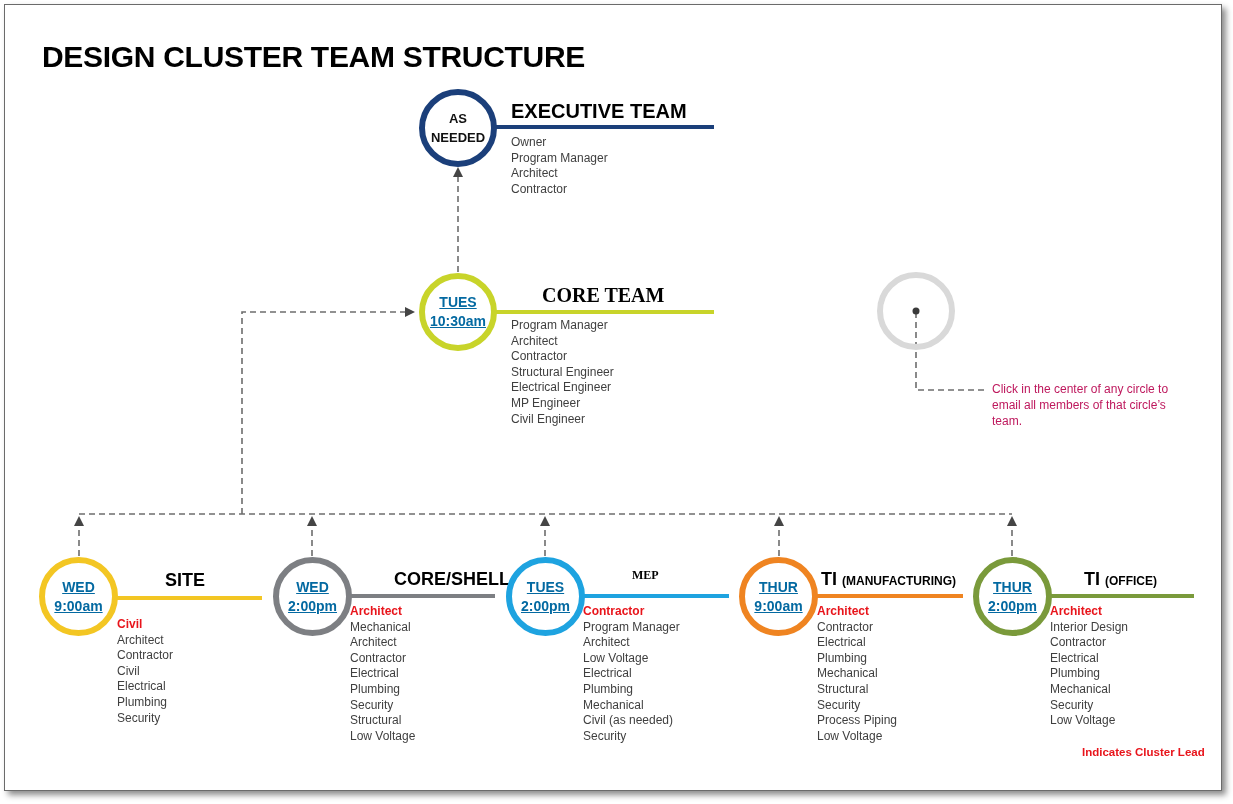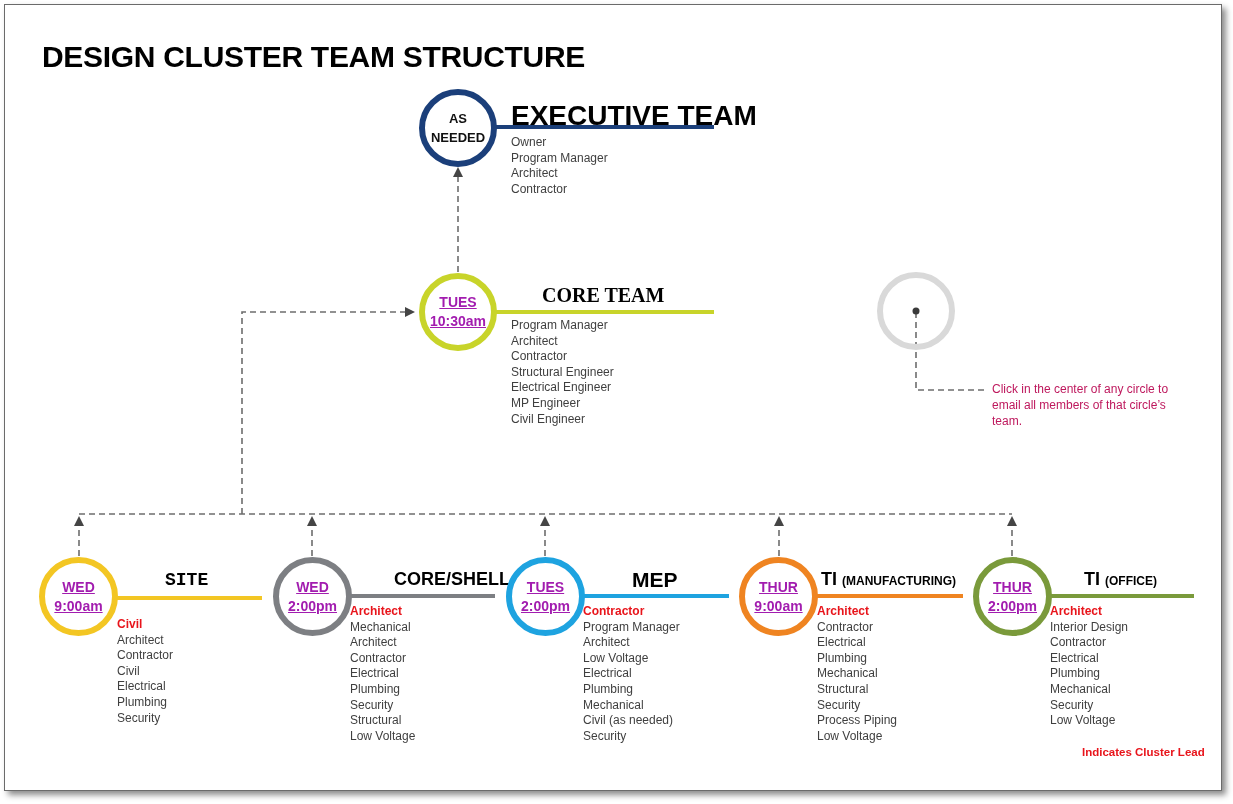--- a/index.html
+++ b/index.html
@@ -1,21 +1,21 @@
 <!DOCTYPE html>
 <html><head>
 <meta charset="utf-8">
 <style>
   html, body { margin:0; padding:0; background:#ffffff; }
   body { width:1233px; height:804px; position:relative; overflow:hidden; font-family:"Liberation Sans", sans-serif; }
   .page { position:absolute; left:4px; top:4px; width:1216px; height:785px; background:#fff; border:1px solid #6b6b6b; box-shadow:4px 4px 6px rgba(0,0,0,0.45); }
   .title { position:absolute; left:42px; top:40px; font-size:30px; font-weight:bold; color:#000; letter-spacing:-0.3px; font-family:"Liberation Sans", sans-serif; }
   svg.connectors { position:absolute; left:0; top:0; width:1233px; height:804px; pointer-events:none; }
   .circle { position:absolute; border-radius:50%; box-sizing:border-box; background:#fff; display:flex; flex-direction:column; justify-content:center; cursor:pointer; }
-  .circle .when { color:#a21caf; font-weight:bold; font-size:14px; text-decoration:underline; line-height:19px; text-align:center; }
+  .circle .when { color:#0369a1; font-weight:bold; font-size:14px; text-decoration:underline; line-height:19px; text-align:center; }
   .circle .asneeded { color:#111; font-weight:bold; font-size:13px; line-height:19px; text-align:center; }
   .rule { position:absolute; height:4px; }
   .team-title { position:absolute; font-weight:bold; color:#000; white-space:nowrap; }
   .team-title .sub { font-size:12px; }
   .members { position:absolute; font-size:12px; color:#3f3f3f; line-height:15.6px; white-space:nowrap; }
   .members .lead { color:#e8141b; font-weight:bold; }
   .note { position:absolute; font-size:12px; color:#be185d; line-height:16px; width:200px; }
   .legend { position:absolute; font-size:11.5px; color:#e8141b; font-weight:bold; }
 </style>
 </head>
@@ -48,21 +48,21 @@
     <polyline points="916,312 916,390 988,390"></polyline>
   </g>
   <circle cx="916" cy="311" r="3.5" fill="#3a3a3a"></circle>
 </svg>
 
 <div class="rule" style="left:490px; top:125px; width:224px; background:#1b3f7a;"></div>
 <div class="circle" style="left:419px; top:89px; width:78px; height:78px; border:6px solid #1b3f7a;">
   <span class="asneeded">AS</span>
   <span class="asneeded">NEEDED</span>
 </div>
-<div class="team-title" style="left:511px; top:100px; font-size:28px;">EXECUTIVE TEAM</div>
+<div class="team-title" style="left:511px; top:100px; font-size:20px;">EXECUTIVE TEAM</div>
 <div class="members" style="left:511px; top:135px;">
   <div>Owner</div>
   <div>Program Manager</div>
   <div>Architect</div>
   <div>Contractor</div>
 </div>
 
 <div class="rule" style="left:490px; top:310px; width:224px; background:#c8d42a;"></div>
 <div class="circle" style="left:419px; top:273px; width:78px; height:78px; border:6px solid #c8d42a;">
   <span class="when">TUES</span>
@@ -80,21 +80,21 @@
 </div>
 
 <div class="circle" style="left:877px; top:272px; width:78px; height:78px; border:6px solid #d9d9d9; background:transparent;"></div>
 <div class="note" style="left:992px; top:381px; width:185px;">Click in the center of any circle to email all members of that circle’s team.</div>
 
 <div class="rule" style="left:110px; top:596px; width:152px; background:#f3c623;"></div>
 <div class="circle" style="left:39px; top:557px; width:79px; height:79px; border:6px solid #f3c623;">
   <span class="when">WED</span>
   <span class="when">9:00am</span>
 </div>
-<div class="team-title" style="left:165px; top:570px; font-size:18px;font-family:Liberation Mono, monospace;"><span>SITE</span></div>
+<div class="team-title" style="left:165px; top:570px; font-size:18px;"><span>SITE</span></div>
 <div class="members" style="left:117px; top:617px;">
   <div class="lead">Civil</div>
   <div>Architect</div>
   <div>Contractor</div>
   <div>Civil</div>
   <div>Electrical</div>
   <div>Plumbing</div>
   <div>Security</div>
 </div>
 
@@ -114,21 +114,21 @@
   <div>Security</div>
   <div>Structural</div>
   <div>Low Voltage</div>
 </div>
 
 <div class="rule" style="left:577px; top:594px; width:152px; background:#1ea3e0;"></div>
 <div class="circle" style="left:506px; top:557px; width:79px; height:79px; border:6px solid #1ea3e0;">
   <span class="when">TUES</span>
   <span class="when">2:00pm</span>
 </div>
-<div class="team-title" style="left:632px; top:568px; font-size:21px;"><span>MEP</span></div>
+<div class="team-title" style="left:632px; top:568px; font-size:12px;font-family:Liberation Serif, serif;"><span>MEP</span></div>
 <div class="members" style="left:583px; top:604px;">
   <div class="lead">Contractor</div>
   <div>Program Manager</div>
   <div>Architect</div>
   <div>Low Voltage</div>
   <div>Electrical</div>
   <div>Plumbing</div>
   <div>Mechanical</div>
   <div>Civil (as needed)</div>
   <div>Security</div>

